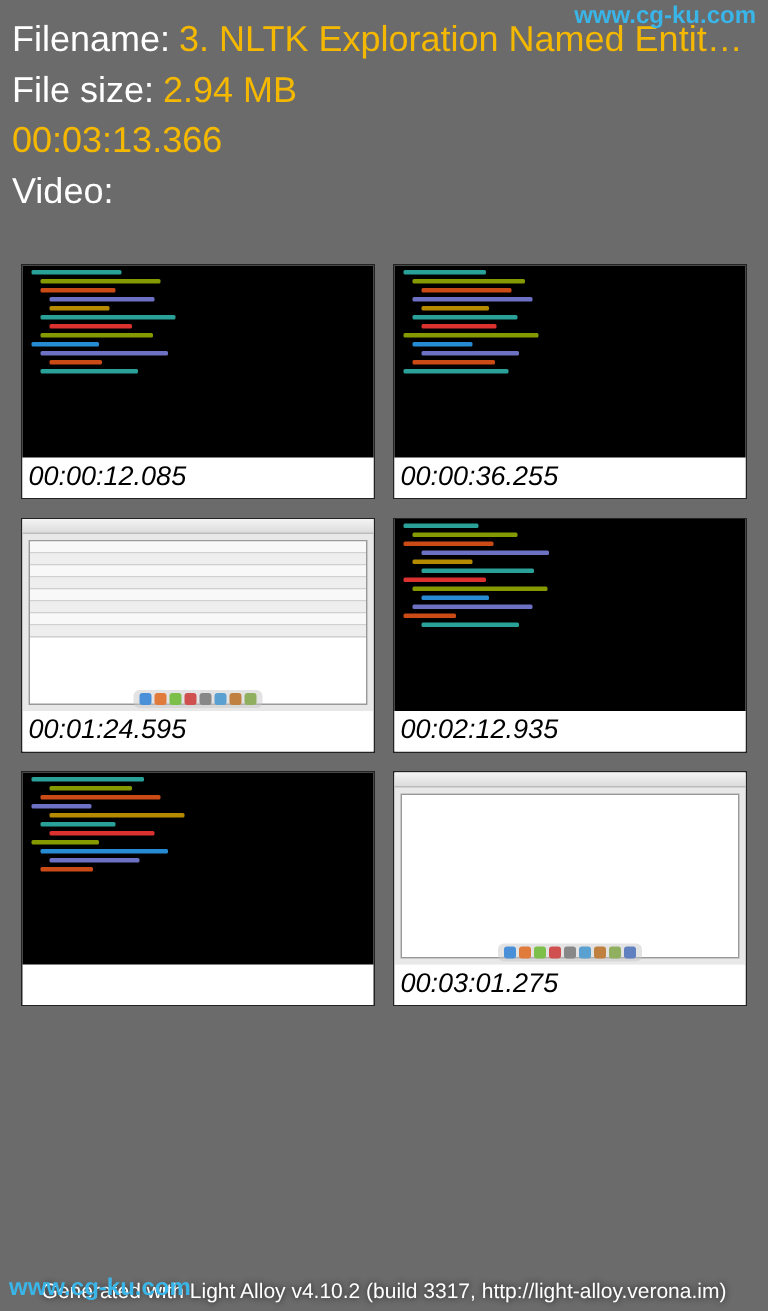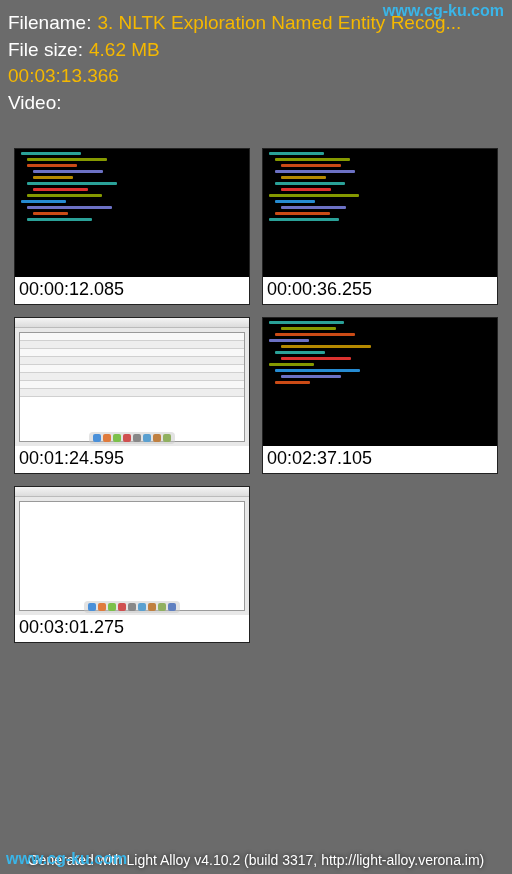--- a/index.html
+++ b/index.html
@@ -25,36 +25,37 @@
     bottom: 6px;
     left: 6px;
     color: #3ab5e8;
     font-size: 16px;
     font-weight: bold;
     z-index: 10;
   }
   .header {
     padding: 10px 8px 8px 8px;
     color: #fff;
-    font-size: 19px;
+    font-size: 24px;
     line-height: 1.4;
   }
   .header-row {
     display: flex;
     gap: 6px;
     white-space: nowrap;
     overflow: hidden;
   }
   .header-label { color: #fff; }
   .header-value { color: #f5b800; overflow: hidden; text-overflow: ellipsis; }
   .thumbs {
     display: grid;
     grid-template-columns: 1fr 1fr;
     gap: 12px 12px;
     padding: 24px 14px 4px 14px;
+    font-style: italic;
   }
   .thumb {
     background: #fff;
     border: 1px solid #222;
     display: flex;
     flex-direction: column;
   }
   .thumb-img {
     height: 128px;
     background: #000;
@@ -134,21 +135,21 @@
 
 <div class="watermark-top">www.cg-ku.com</div>
 
 <div class="header">
   <div class="header-row">
     <span class="header-label">Filename:</span>
     <span class="header-value">3. NLTK Exploration Named Entity Recog...</span>
   </div>
   <div class="header-row">
     <span class="header-label">File size:</span>
-    <span class="header-value">4.62 MB</span>
+    <span class="header-value">2.94 MB</span>
   </div>
   <div class="header-row">
     <span class="header-value">00:03:13.366</span>
   </div>
   <div class="header-row">
     <span class="header-label">Video:</span>
   </div>
 </div>
 
 <div class="thumbs">
@@ -215,36 +216,52 @@
           <div class="icon" style="background:#5aa0d0"></div>
           <div class="icon" style="background:#c08040"></div>
           <div class="icon" style="background:#90b060"></div>
         </div>
       </div>
     </div>
     <div class="timestamp">00:01:24.595</div>
   </div>
 
 
+  <div class="thumb">
+    <div class="thumb-img">
+      <div class="code-line" style="width:50px;background:#2aa198"></div>
+      <div class="code-line" style="width:70px;background:#859900;margin-left:12px"></div>
+      <div class="code-line" style="width:60px;background:#cb4b16;margin-left:6px"></div>
+      <div class="code-line" style="width:85px;background:#6c71c4;margin-left:18px"></div>
+      <div class="code-line" style="width:40px;background:#b58900;margin-left:12px"></div>
+      <div class="code-line" style="width:75px;background:#2aa198;margin-left:18px"></div>
+      <div class="code-line" style="width:55px;background:#dc322f;margin-left:6px"></div>
+      <div class="code-line" style="width:90px;background:#859900;margin-left:12px"></div>
+      <div class="code-line" style="width:45px;background:#268bd2;margin-left:18px"></div>
+      <div class="code-line" style="width:80px;background:#6c71c4;margin-left:12px"></div>
+      <div class="code-line" style="width:35px;background:#cb4b16;margin-left:6px"></div>
+      <div class="code-line" style="width:65px;background:#2aa198;margin-left:18px"></div>
+    </div>
+    <div class="timestamp">00:02:12.935</div>
+  </div>
 
   <div class="thumb">
     <div class="thumb-img">
       <div class="code-line" style="width:75px;background:#2aa198"></div>
       <div class="code-line" style="width:55px;background:#859900;margin-left:18px"></div>
       <div class="code-line" style="width:80px;background:#cb4b16;margin-left:12px"></div>
       <div class="code-line" style="width:40px;background:#6c71c4;margin-left:6px"></div>
       <div class="code-line" style="width:90px;background:#b58900;margin-left:18px"></div>
       <div class="code-line" style="width:50px;background:#2aa198;margin-left:12px"></div>
       <div class="code-line" style="width:70px;background:#dc322f;margin-left:18px"></div>
       <div class="code-line" style="width:45px;background:#859900;margin-left:6px"></div>
       <div class="code-line" style="width:85px;background:#268bd2;margin-left:12px"></div>
       <div class="code-line" style="width:60px;background:#6c71c4;margin-left:18px"></div>
       <div class="code-line" style="width:35px;background:#cb4b16;margin-left:12px"></div>
     </div>
-    <div class="timestamp">00:02:37.105</div>
   </div>
 
   <div class="thumb">
     <div class="thumb-img light">
       <div class="grid-app">
         <div class="titlebar"></div>
         <div class="content" style="background:#fff"></div>
         <div class="dock">
           <div class="icon" style="background:#4a90d9"></div>
           <div class="icon" style="background:#e07b3c"></div>

